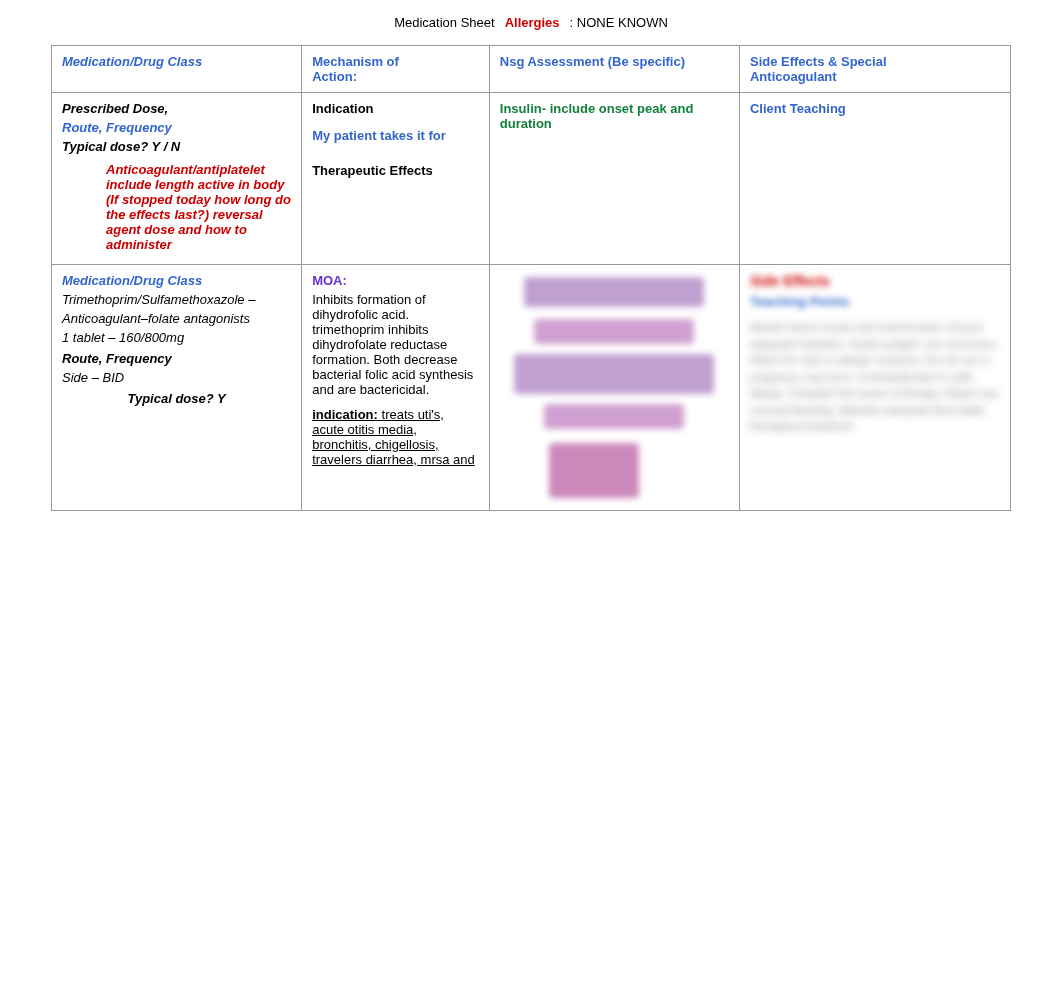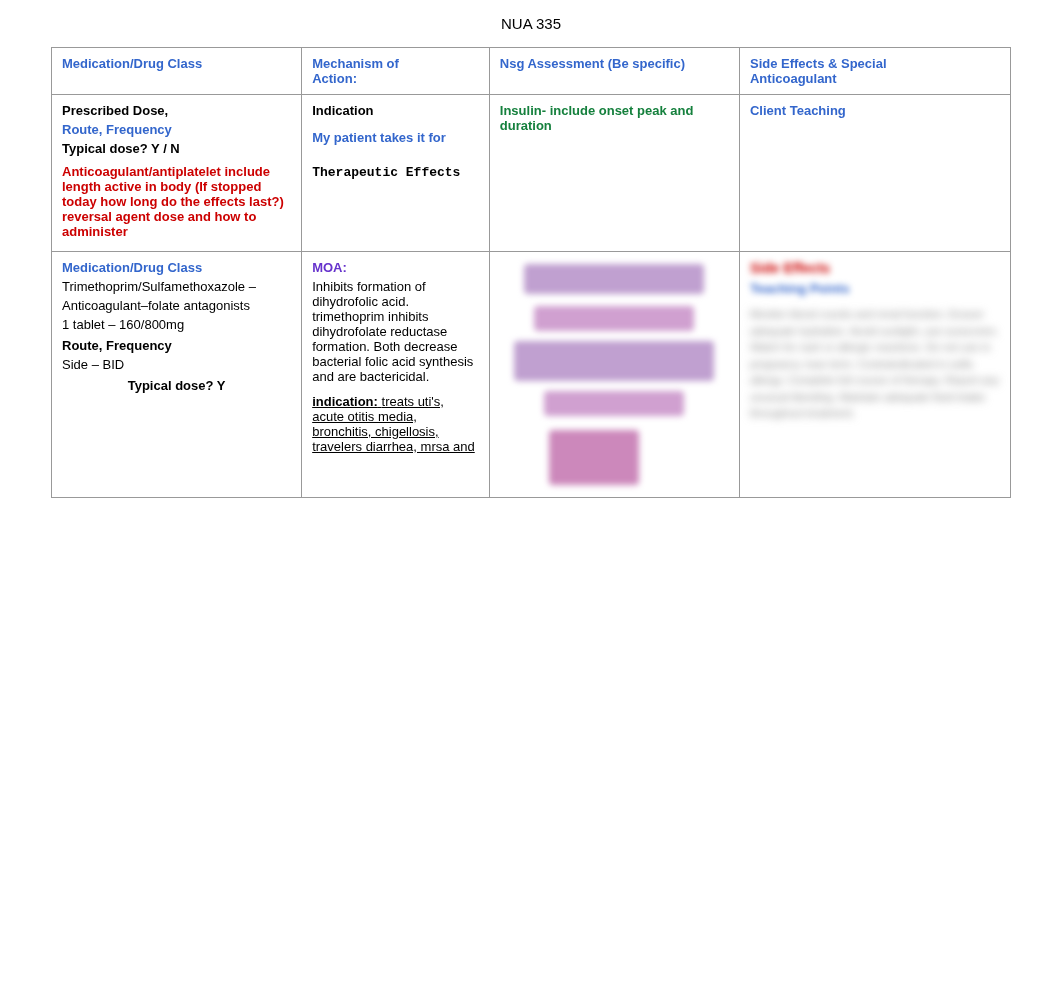--- a/index.html
+++ b/index.html
@@ -49,21 +49,21 @@
       border-collapse: collapse;
       border: 1px solid #999;
     }
 
     .main-table td, .main-table th {
       border: 1px solid #999;
       padding: 8px 10px;
       vertical-align: top;
     }
 
-    .col1 { width: 240px; }
+    .col1 { width: 240px; font-style: italic; }
     .col2 { width: 180px; }
     .col3 { width: 240px; }
     .col4 { width: 260px; }
 
     
     .header-col {
       font-weight: bold;
       color: #3366cc;
       font-size: 13px;
     }
@@ -152,21 +152,25 @@
       filter: blur(3px);
       background: #c0a0d0;
       border-radius: 4px;
       margin: 4px 0;
     }
   </style>
 </head>
 <body>
 
 <div class="page-header">
-  <div class="page-title">NUA 335</div>
+  <div class="header-row">
+    <span>Medication Sheet</span>
+    <span class="allergies-label">Allergies</span>
+      <span class="allergies-value">: NONE KNOWN</span>
+  </div>
 </div>
 
 <table class="main-table">
 
   <tbody>
       <tr>
     <td class="col1 header-col">
       <span class="blue-heading">Medication/Drug Class</span>
     </td>
     <td class="col2 header-col">
@@ -180,28 +184,28 @@
       <span class="blue-heading">Side Effects &amp; Special</span><br>
       <span class="blue-heading">Anticoagulant</span>
     </td>
   </tr>
 
   <tr>
     <td class="col1">
       <p class="black-bold">Prescribed Dose,</p>
       <p class="blue-bold">Route, Frequency</p>
       <p class="black-bold">Typical dose? Y / N</p>
-      <p class="red-bold" style="margin-top:8px;">Anticoagulant/antiplatelet include length active in body (If stopped today how long do the effects last?)  reversal agent dose and how to administer</p>
+      <p class="red-bold" style="margin-top:8px;margin-left:44px;">Anticoagulant/antiplatelet include length active in body (If stopped today how long do the effects last?)  reversal agent dose and how to administer</p>
     </td>
     <td class="col2">
       <p class="black-bold">Indication</p>
       <p style="margin-top: 12px;">
         <span class="blue-bold">My patient takes it for</span>
       </p>
-      <p style="margin-top: 20px; font-family: Liberation Mono, monospace;" class="black-bold">Therapeutic Effects</p>
+      <p style="margin-top: 20px;" class="black-bold">Therapeutic Effects</p>
     </td>
     <td class="col3">
       <p class="pink-text">Insulin- include onset peak and duration</p>
     </td>
     <td class="col4">
       <p class="blue-bold">Client Teaching</p>
     </td>
   </tr>
 
   <tr>

